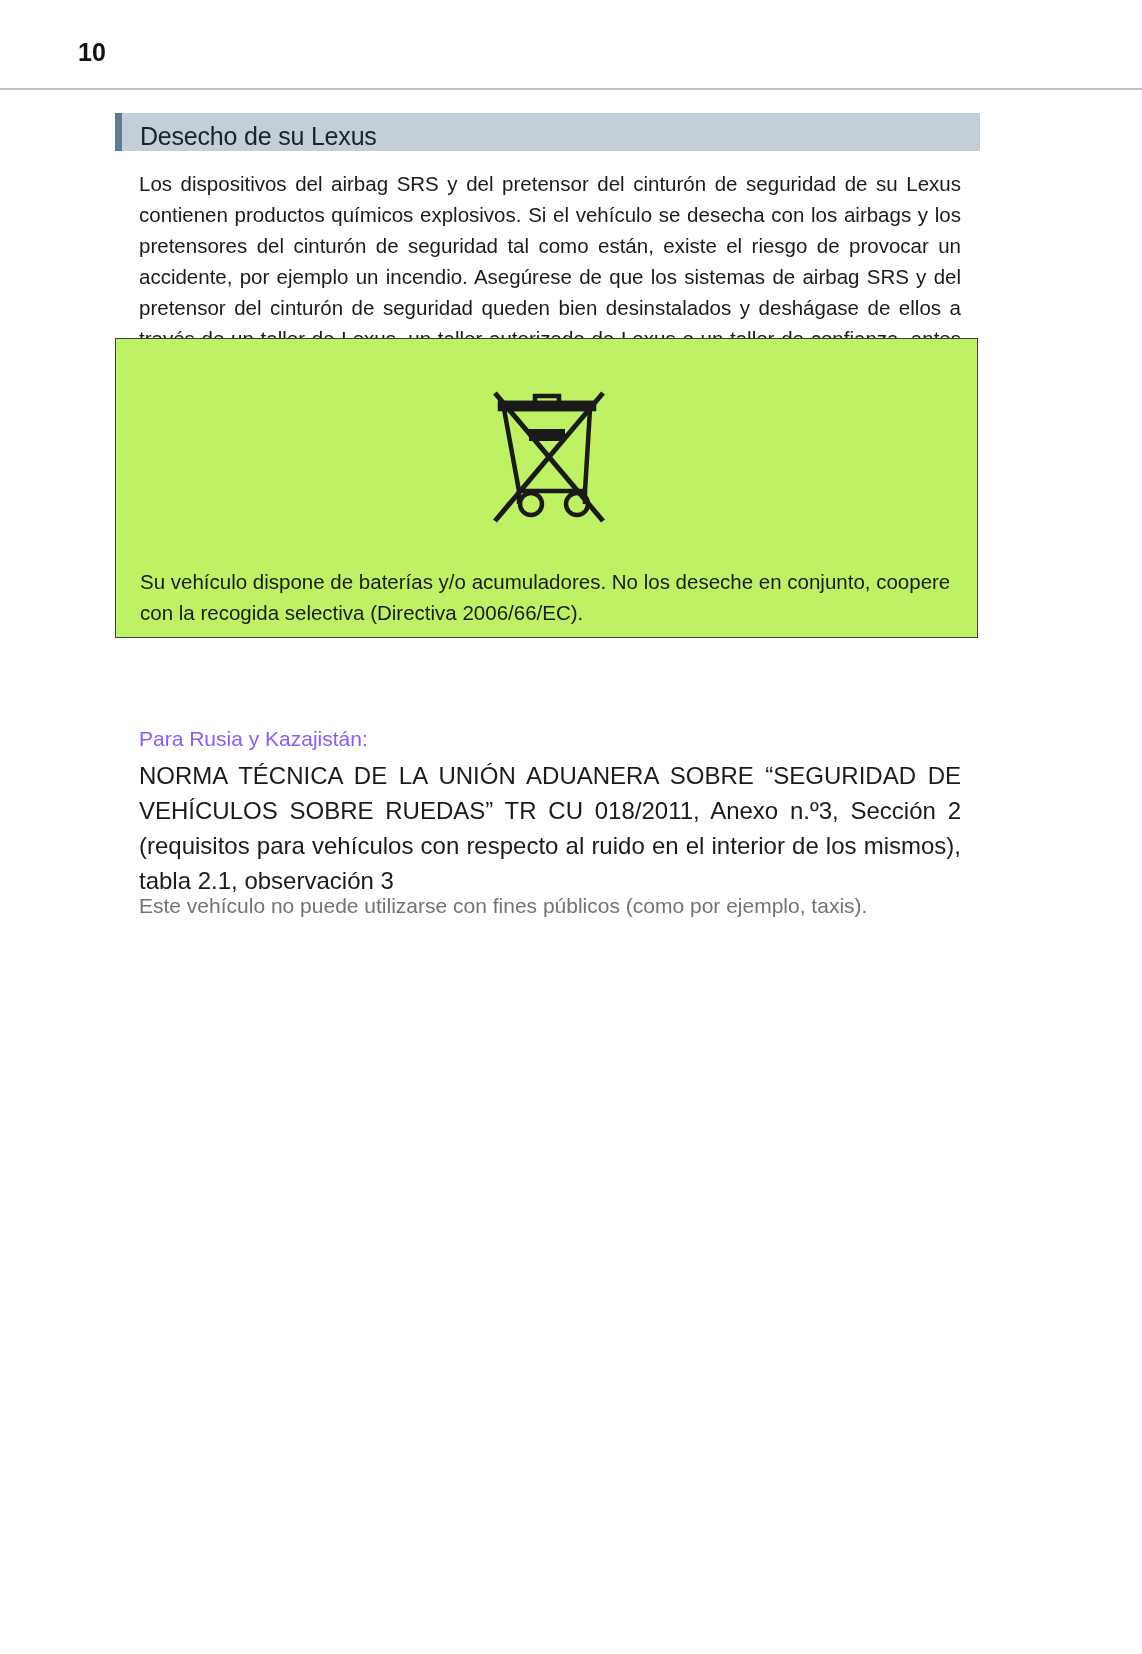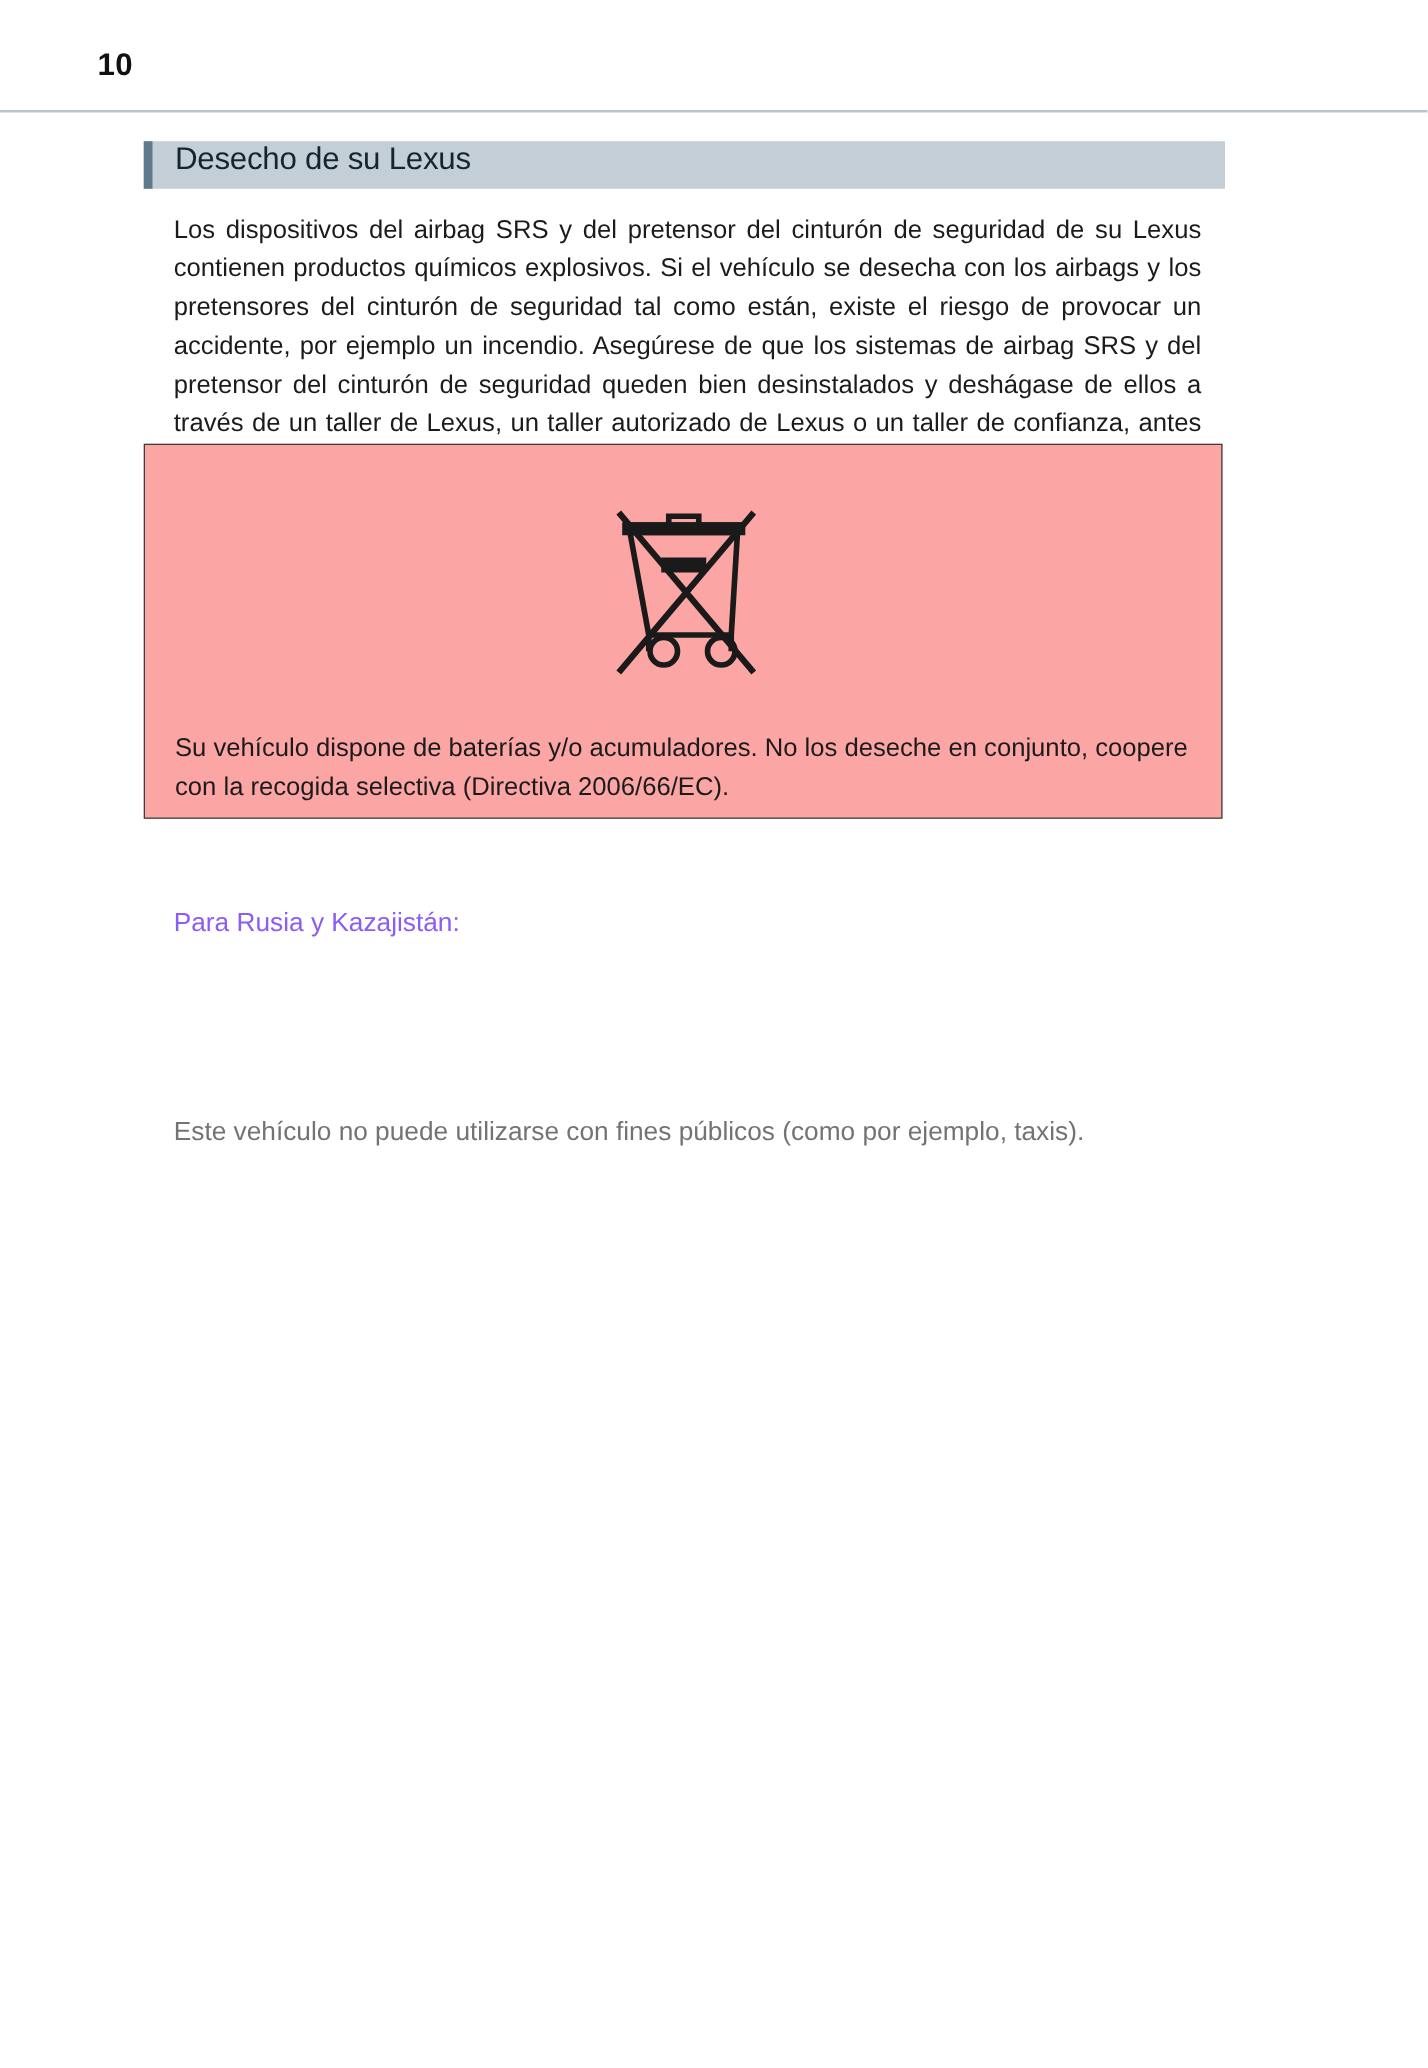--- a/index.html
+++ b/index.html
@@ -48,21 +48,21 @@
   }
 
   
   .section-bar {
     position: absolute;
     left: 115px;
     width: 865px;
     height: 38px;
     background: #c3ced6;
     display: flex;
-    align-items: flex-start;
+    align-items: flex-end;
   }
   .section-bar .accent {
     width: 7px;
     height: 38px;
     background: #5f7a8c;
     flex: 0 0 auto;
   }
   .section-bar .bar-title {
     padding-left: 18px;
     font-size: 25px;
@@ -91,22 +91,21 @@
 
   
   .figure-box {
     position: absolute;
     left: 115px;
     top: 338px;
     width: 863px;
     height: 300px;
     border: 1.5px solid #3d3d3d;
     box-sizing: border-box;
-    background: #fca5a5;
-    margin-top: 17px;
+    background: #bef264;
   }
   .figure-icon {
     position: absolute;
     left: 50%;
     top: 32px;
     transform: translateX(-50%);
     width: 180px;
     height: 170px;
   }
   .figure-caption {
@@ -191,15 +190,16 @@
           <path d="M38 22 L146 150" stroke-width="5"></path>
           <path d="M146 22 L38 150" stroke-width="5"></path>
         </g>
       </svg>
     </div>
     <div class="figure-caption">Su vehículo dispone de baterías y/o acumuladores. No los deseche en conjunto, coopere con la recogida selectiva (Directiva 2006/66/EC).</div>
   </div>
 
 
   <div id="noise-intro">Para Rusia y Kazajistán:</div>
+  <div id="noise-standard">NORMA TÉCNICA DE LA UNIÓN ADUANERA SOBRE “SEGURIDAD DE VEHÍCULOS SOBRE RUEDAS” TR CU 018/2011, Anexo n.º3, Sección 2 (requisitos para vehículos con respecto al ruido en el interior de los mismos), tabla 2.1, observación 3</div>
   <div id="noise-note">Este vehículo no puede utilizarse con fines públicos (como por ejemplo, taxis).</div>
 
 </div>
 
 </body></html>

